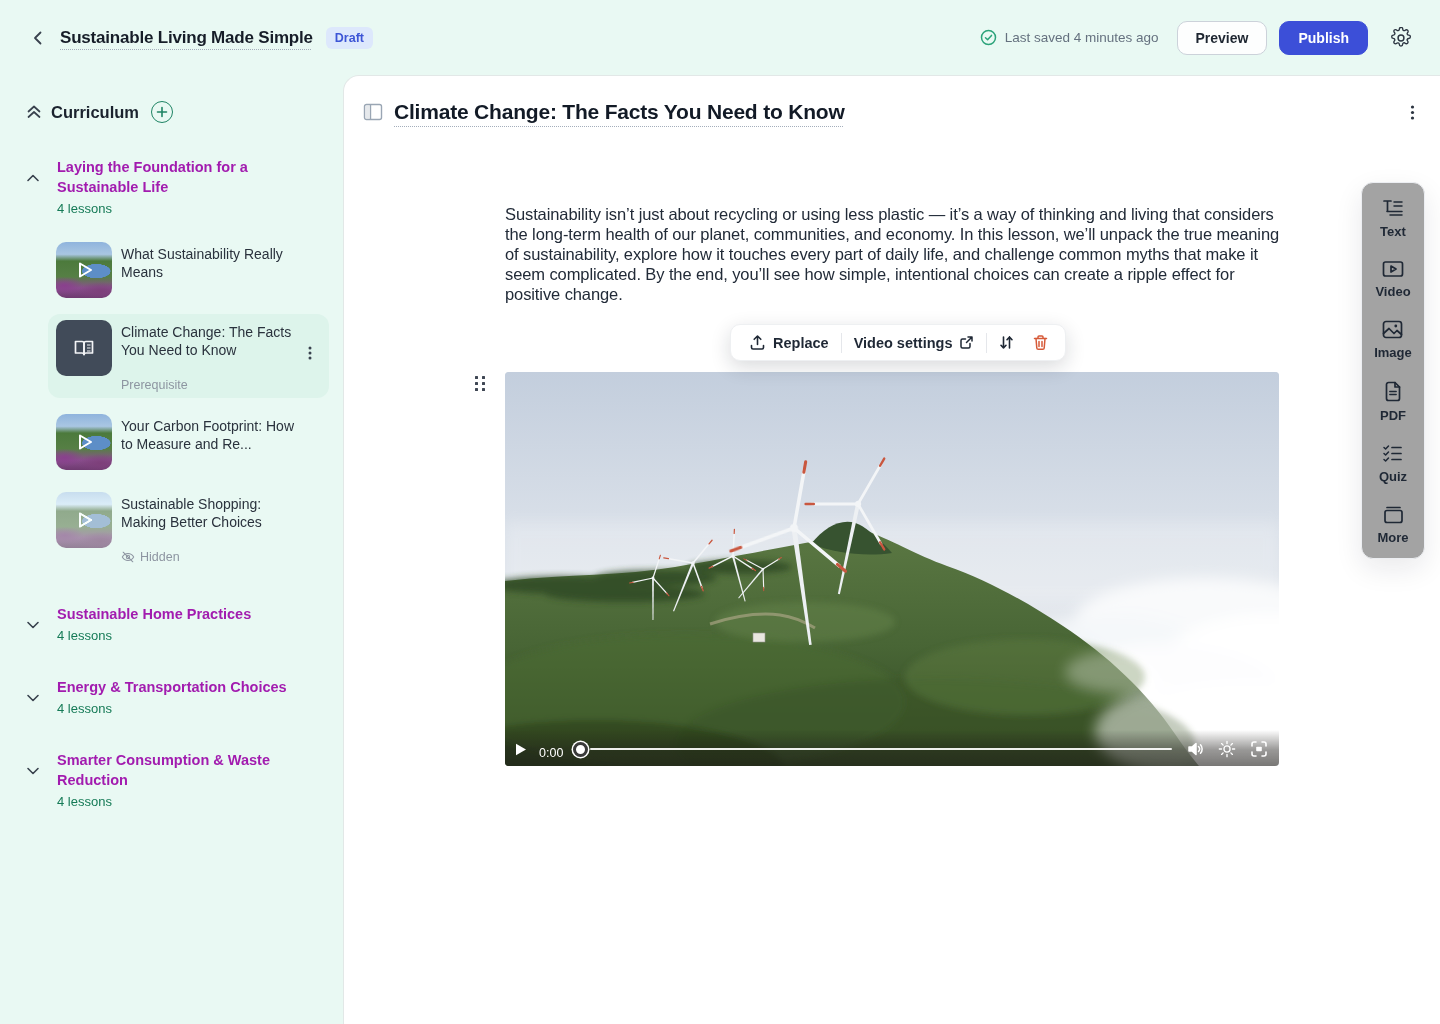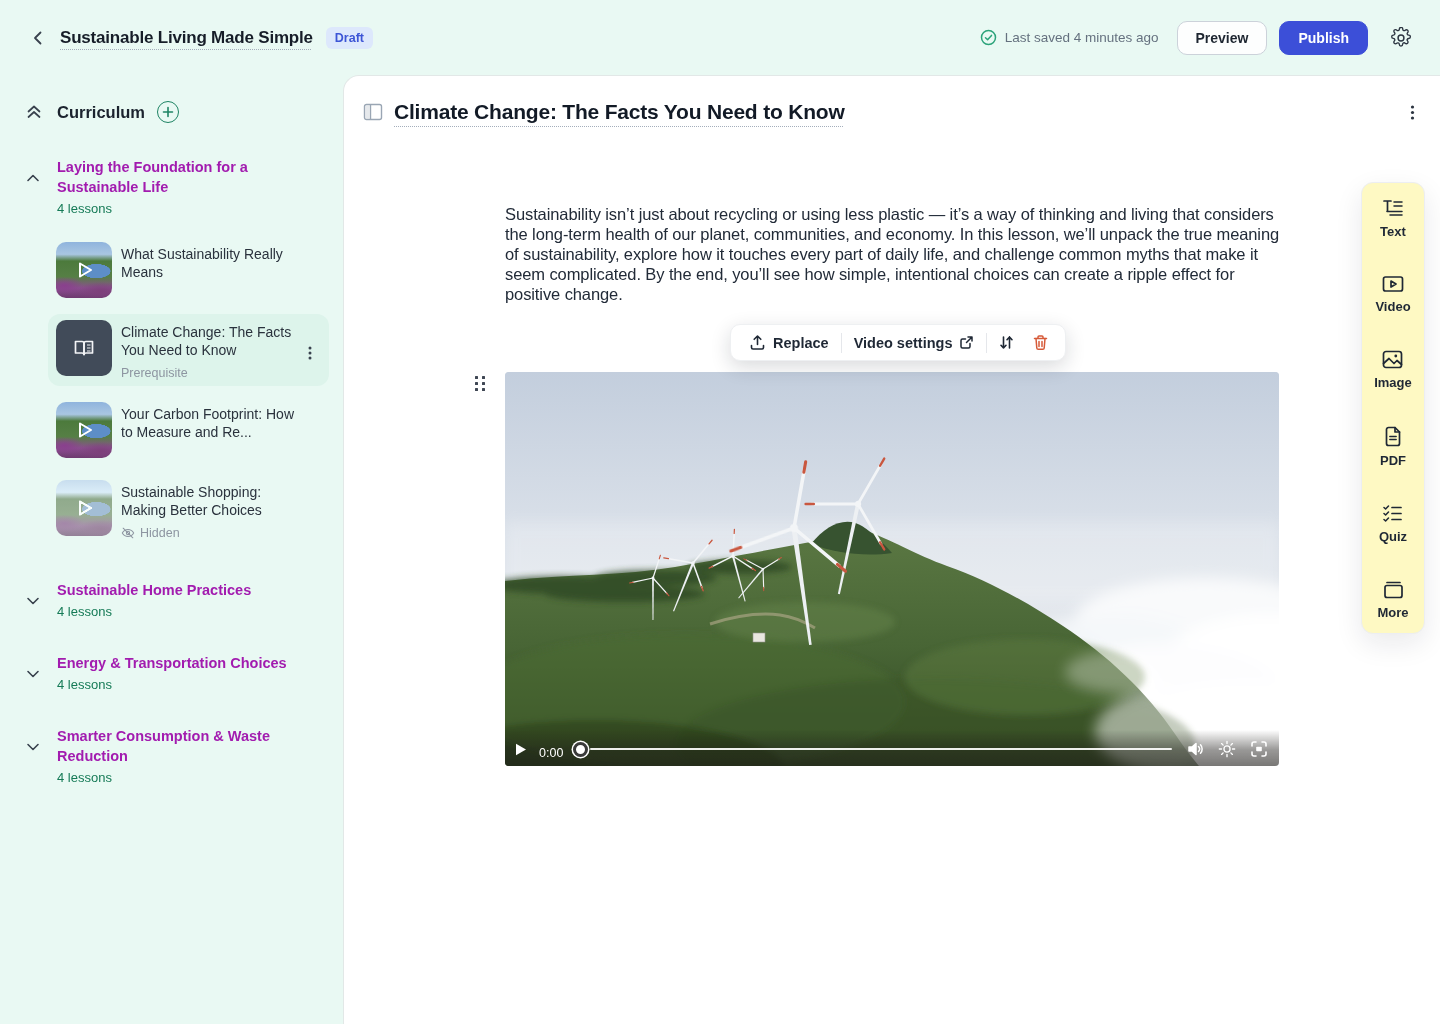--- a/index.html
+++ b/index.html
@@ -17,21 +17,21 @@
   .saved { display:flex; align-items:center; gap:8px; color:#65717f; font-size:13.5px; margin-right:8px; }
   .btn { height:34px; border-radius:10px; font-size:14px; font-weight:600; padding:0 18px; cursor:pointer; font-family:inherit; }
   .btn-preview { background:#fdfefe; border:1px solid #ccd2da; color:#1e2631; }
   .btn-publish { background:#3c4fd8; border:1px solid #3c4fd8; color:#fff; margin-left:2px; }
   .gear-btn { width:30px; height:30px; border:none; background:transparent; cursor:pointer; color:#2b3440; margin-left:8px; display:flex; align-items:center; justify-content:center; }
 
   
   .sidebar { position:absolute; left:0; top:75px; width:343px; height:949px; padding:26px 0 0 0; }
   .curriculum-head { display:flex; align-items:center; margin-left:24px; }
   .collapse-all { width:20px; height:20px; border:none; background:transparent; color:#39424e; cursor:pointer; padding:0; }
-  .curriculum-title { margin-left:13px; font-size:16.5px; font-weight:700; color:#1b232e; }
+  .curriculum-title { margin-left:7px; font-size:16.5px; font-weight:700; color:#1b232e; }
   .add-section { margin-left:12px; width:22px; height:22px; border-radius:50%; border:1.4px solid #1f8464; background:transparent; color:#1f8464; cursor:pointer; display:flex; align-items:center; justify-content:center; }
   .section { margin-top:34px; }
   .section-head { display:flex; margin-left:24px; cursor:pointer; }
   .section-chevron { width:18px; height:18px; color:#39424e; flex:none; margin-top:12px; }
   .section-meta { margin-left:15px; width:250px; }
   .section-title { font-size:14.5px; font-weight:600; color:#a21caf; line-height:20px; }
   .section-count { margin-top:4px; font-size:13px; color:#157a56; }
   .lessons { margin:20px 0 0 48px; display:flex; flex-direction:column; gap:10px; }
   .lesson-row { position:relative; display:flex; align-items:flex-start; gap:9px; padding:6px 8px; width:281px; border-radius:12px; cursor:pointer; }
   .lesson-row.selected { background:#ddf4eb; }
@@ -39,21 +39,21 @@
       background:
         radial-gradient(ellipse 20px 10px at 72% 52%, #5d8ec7 0%, #5d8ec7 70%, transparent 72%),
         radial-gradient(ellipse 26px 12px at 15% 78%, #8a3f8e 0%, transparent 75%),
         radial-gradient(ellipse 30px 12px at 80% 88%, #7d3f7a 0%, transparent 78%),
         linear-gradient(180deg, #8fb4dd 0%, #a9c6e2 22%, #4c7a3c 34%, #567f45 62%, #8a4f8e 82%, #6e3a70 100%); }
   .thumb .play-overlay { position:absolute; inset:0; display:flex; align-items:center; justify-content:center; color:#fff; }
   .thumb.dimmed { filter:saturate(.55) brightness(1.18) opacity(.7); }
   .thumb-book { width:56px; height:56px; border-radius:10px; flex:none; background:#414b59; display:flex; align-items:center; justify-content:center; color:#f2f4f6; }
   .lesson-text { padding-top:3px; width:178px; }
   .lesson-title { font-size:14px; line-height:18px; color:#2a323d; }
-  .lesson-sub { margin-top:7px; font-size:12.5px; color:#8d95a1; display:flex; align-items:center; gap:5px; }
+  .lesson-sub { margin-top:19px; font-size:12.5px; color:#8d95a1; display:flex; align-items:center; gap:5px; }
   .row-kebab { position:absolute; right:10px; top:30px; width:16px; height:18px; border:none; background:transparent; color:#39424e; cursor:pointer; padding:0; }
 
   
   .panel { position:absolute; left:343px; top:75px; width:1097px; height:949px; background:#fff; border:1px solid #e2e8e7; border-right:none; border-bottom:none; border-top-left-radius:16px; }
   .lesson-head { position:absolute; left:19px; top:24px; width:1060px; display:flex; align-items:center; }
   .panel-toggle { width:22px; height:22px; border:none; background:transparent; color:#9aa6b4; cursor:pointer; padding:0; }
   .lesson-h1 { margin-left:9px; font-size:21px; font-weight:700; letter-spacing:-.2px; color:#121a26;
       text-decoration:underline dotted 1px #a4aebb; text-underline-offset:7px; }
   .head-kebab { margin-left:auto; width:18px; height:20px; border:none; background:transparent; color:#2b3440; cursor:pointer; padding:0; }
   .paragraph { position:absolute; left:161px; top:128px; width:776px; font-size:16.5px; line-height:20px; letter-spacing:-.1px; color:#222b38; }
@@ -75,21 +75,21 @@
   .vbar { position:absolute; left:0; right:0; bottom:0; height:36px; background:linear-gradient(180deg, rgba(30,28,25,0) 0%, rgba(30,28,25,.45) 55%, rgba(30,28,25,.6) 100%); display:flex; align-items:center; padding:8px 10px 6px 8px; color:#fff; }
   .v-play { width:18px; height:18px; border:none; background:transparent; color:#fff; cursor:pointer; padding:0; }
   .v-time { font-size:12.5px; margin:8px 10px 0 8px; color:#fff; }
   .v-scrub { position:relative; flex:1; height:16px; display:flex; align-items:center; cursor:pointer; }
   .v-knob { width:15px; height:15px; border-radius:50%; background:#fff; border:3.5px solid #3a3a3a; box-shadow:0 0 0 1.5px #fff; flex:none; }
   .v-track { height:2.5px; background:rgba(255,255,255,.92); border-radius:2px; flex:1; margin-left:2px; }
   .v-right { display:flex; align-items:center; gap:13px; margin-left:14px; }
   .v-icon { width:19px; height:19px; border:none; background:transparent; color:#fff; cursor:pointer; padding:0; }
 
   
-  .palette { position:absolute; left:1017px; top:106px; width:64px; padding:15px 0 13px; background:#fef9c3; border:1px solid #eceef2; border-radius:12px; box-shadow:0 10px 28px rgba(17,24,39,.09); display:flex; flex-direction:column; align-items:center; gap:36px; }
+  .palette { position:absolute; left:1017px; top:106px; width:64px; padding:15px 0 13px; background:#a3a3a3; border:1px solid #eceef2; border-radius:12px; box-shadow:0 10px 28px rgba(17,24,39,.09); display:flex; flex-direction:column; align-items:center; gap:21px; }
   .pal-item { display:flex; flex-direction:column; align-items:center; gap:6px; border:none; background:transparent; cursor:pointer; color:#1f2835; font-family:inherit; }
   .pal-item .pal-label { font-size:13px; font-weight:600; color:#1f2835; }
   svg { display:block; }
 </style>
 </head>
 <body>
 
 <div class="app">
 
   <header class="topbar">

